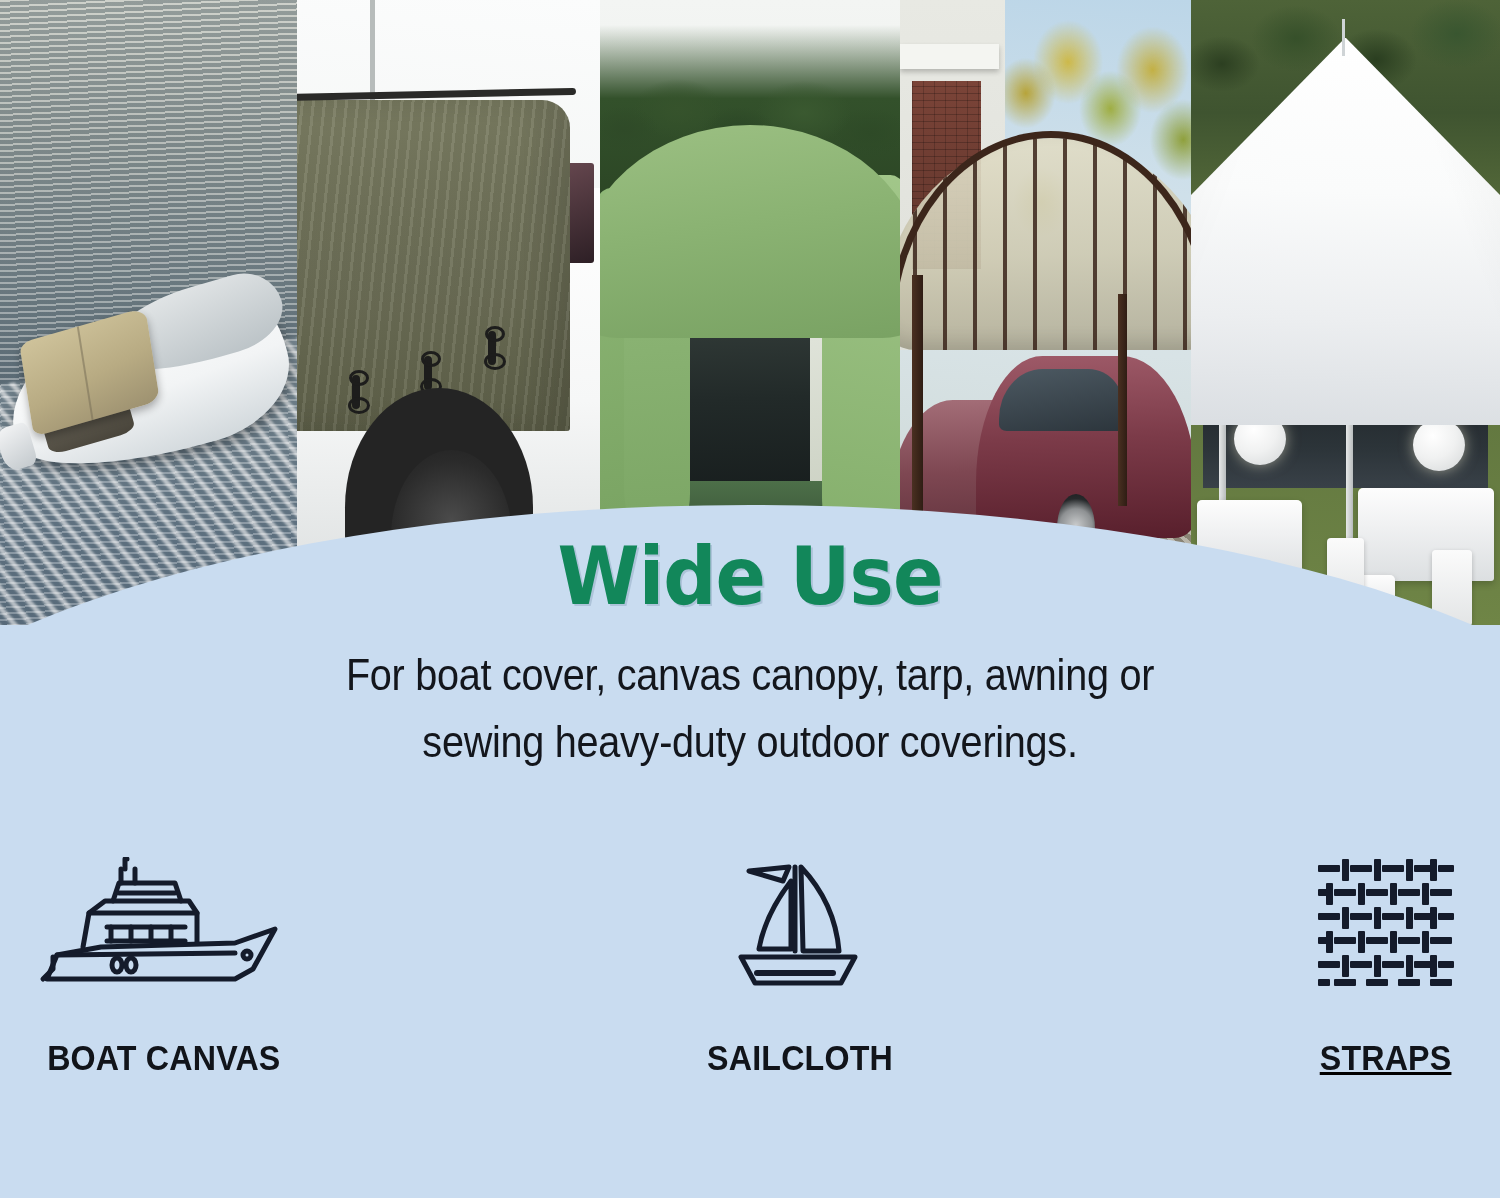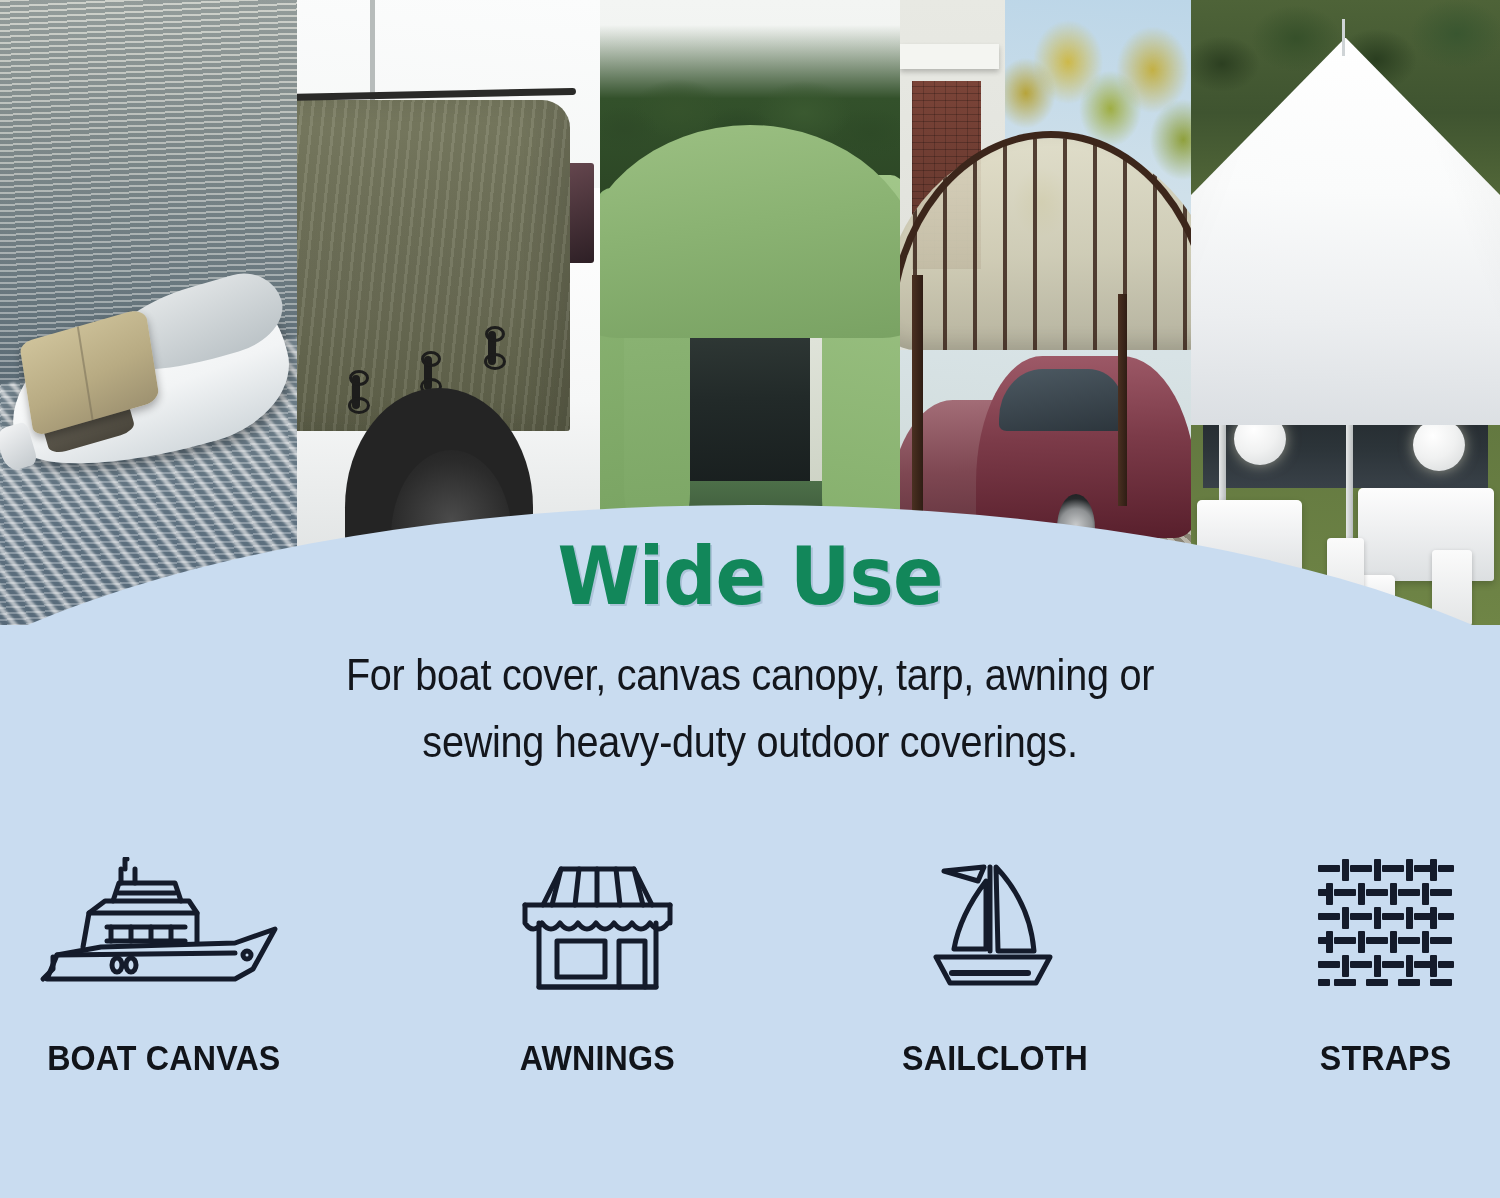--- a/index.html
+++ b/index.html
@@ -431,21 +431,21 @@
     color:#11141a;
     letter-spacing:.2px;
     white-space:nowrap;
     transform:scaleX(.92);
   }
   .c-boat  { width:300px; }
   .c-awn   { width:215px; }
   .c-lawn  { width:312px; }
   .c-tent  { width:190px; }
   .c-sail  { width:230px;justify-content:space-between; }
-  .c-strap { width:200px; }
+  .c-strap { width:200px;text-decoration:underline; }
   svg { display:block; }
 </style>
 </head>
 <body>
 
 <div id="photo-strip">
 
   <div class="photo p1">
     <div class="water"></div>
     <div class="wake"></div>
@@ -553,35 +553,20 @@
         <path d="M86 12 L86 2 L88 2"></path>
         <path d="M80 36 L136 36"></path>
         <ellipse cx="78" cy="108" rx="5" ry="7"></ellipse>
         <ellipse cx="92" cy="108" rx="5" ry="7"></ellipse>
         <circle cx="208" cy="98" r="4"></circle>
       </svg>
     </div>
     <div class="cap">BOAT CANVAS</div>
   </div>
 
-  <div class="cell c-awn">
-    <div class="glyph">
-      <svg width="165" height="140" viewBox="0 0 165 140" fill="none" stroke="#141b2b" stroke-width="5" stroke-linejoin="round" stroke-linecap="round">
-        <path d="M28 48 L46 12 L119 12 L137 48"></path>
-        <path d="M10 48 L155 48"></path>
-        <path d="M10 48 L10 66 Q18 78 27 66 Q36 78 45 66 Q54 78 63 66 Q72 78 81 66 Q90 78 99 66 Q108 78 117 66 Q126 78 135 66 Q144 78 153 66 L155 66 L155 48"></path>
-        <path d="M46 12 L37 48 M64 12 L60 48 M82 12 L82 48 M101 12 L105 48 M119 12 L128 48"></path>
-        <path d="M24 66 L24 130 L141 130 L141 66"></path>
-        <path d="M24 130 L141 130"></path>
-        <rect x="42" y="84" width="48" height="36"></rect>
-        <path d="M104 84 L104 130 M130 84 L130 130 M104 84 L130 84"></path>
-      </svg>
-    </div>
-    <div class="cap">AWNINGS</div>
-  </div>
 
 
 
   <div class="cell c-sail">
     <div class="glyph">
       <svg width="150" height="140" viewBox="0 0 150 140" fill="none" stroke="#141b2b" stroke-width="5" stroke-linejoin="round" stroke-linecap="round">
         <path d="M76 10 Q110 46 114 94 L78 94 Z"></path>
         <path d="M66 24 Q40 58 34 92 L66 92 Z"></path>
         <path d="M24 14 L64 10 L58 24 Z"></path>
         <path d="M70 10 L70 94"></path>

